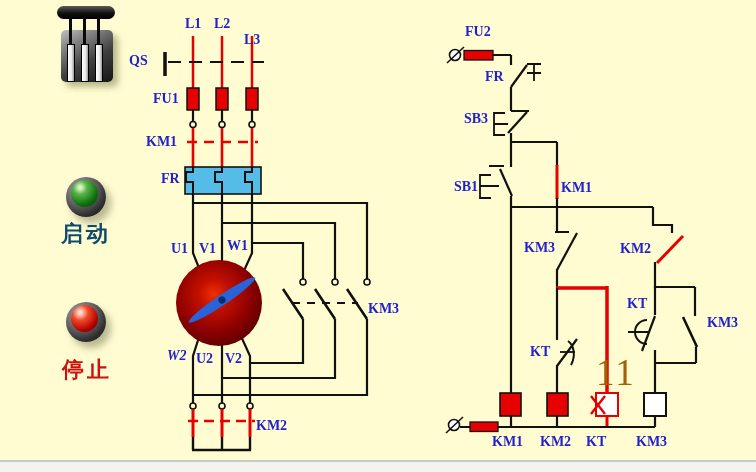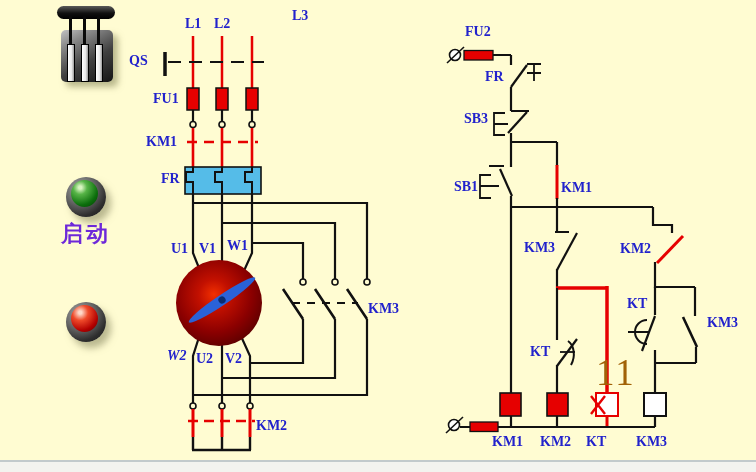--- a/index.html
+++ b/index.html
@@ -1,21 +1,21 @@
 <!DOCTYPE html>
 <html><head>
 <meta charset="utf-8">
 <style>
   html,body{margin:0;padding:0;}
   #stage{position:relative;width:756px;height:472px;background:#FFFCD2;overflow:hidden;
          font-family:"Liberation Serif",serif;}
   .lbl{position:absolute;color:#2222CC;font:bold 14px "Liberation Serif",serif;white-space:nowrap;}
   .cn{position:absolute;font:bold 22px "Liberation Sans",sans-serif;letter-spacing:3px;white-space:nowrap;}
   #power-label{left:60px;top:109px;color:#111;}
-  #start-label{left:61px;top:219px;color:#6d28d9;}
+  #start-label{left:61px;top:219px;color:#0c4a6e;}
   #stop-label{left:62px;top:355px;color:#CC1111;}
   .btn-bezel{position:absolute;width:40px;height:40px;border-radius:50%;
      background:radial-gradient(circle at 35% 30%, #a9a9a9 0%, #6e6e6e 35%, #2e2e2e 70%, #151515 100%);
      box-shadow:5px 6px 7px rgba(130,130,90,.55);}
   .btn-dome{position:absolute;left:5px;top:3px;width:27px;height:27px;border-radius:50%;}
   .dome-green{background:radial-gradient(circle at 34% 28%, #d7f3c0 6%, #57b447 26%, #0c6e0c 66%, #023a02 100%);}
   .dome-red{background:radial-gradient(circle at 34% 28%, #ffd9c9 6%, #ef4a2a 30%, #b20000 68%, #520000 100%);}
   
   #knife-switch{position:absolute;left:55px;top:4px;width:72px;height:95px;}
   .ks-cap{position:absolute;left:2px;top:2px;width:58px;height:13px;border-radius:7px;
@@ -213,24 +213,25 @@
   </div>
 
   <div class="btn-bezel" style="left:66px;top:177px;">
     <div class="btn-dome dome-green"></div>
   </div>
   <div id="start-label" class="cn">启动</div>
 
   <div class="btn-bezel" style="left:66px;top:302px;">
     <div class="btn-dome dome-red"></div>
   </div>
+  <div id="stop-label" class="cn">停止</div>
 
   <div class="lbl" style="left:185px;top:16px;">L1</div>
   <div class="lbl" style="left:214px;top:16px;">L2</div>
-  <div class="lbl" style="left:244px;top:8px;margin-left:48px;">L3</div>
+  <div class="lbl" style="left:244px;top:32px;">L3</div>
   <div class="lbl" style="left:129px;top:53px;">QS</div>
   <div class="lbl" style="left:153px;top:91px;">FU1</div>
   <div class="lbl" style="left:146px;top:134px;">KM1</div>
   <div class="lbl" style="left:161px;top:171px;">FR</div>
   <div class="lbl" style="left:171px;top:241px;">U1</div>
   <div class="lbl" style="left:199px;top:241px;">V1</div>
   <div class="lbl" style="left:227px;top:238px;">W1</div>
   <div class="lbl" style="left:167px;top:348px;font-style:italic;">W2</div>
   <div class="lbl" style="left:196px;top:351px;">U2</div>
   <div class="lbl" style="left:225px;top:351px;">V2</div>

